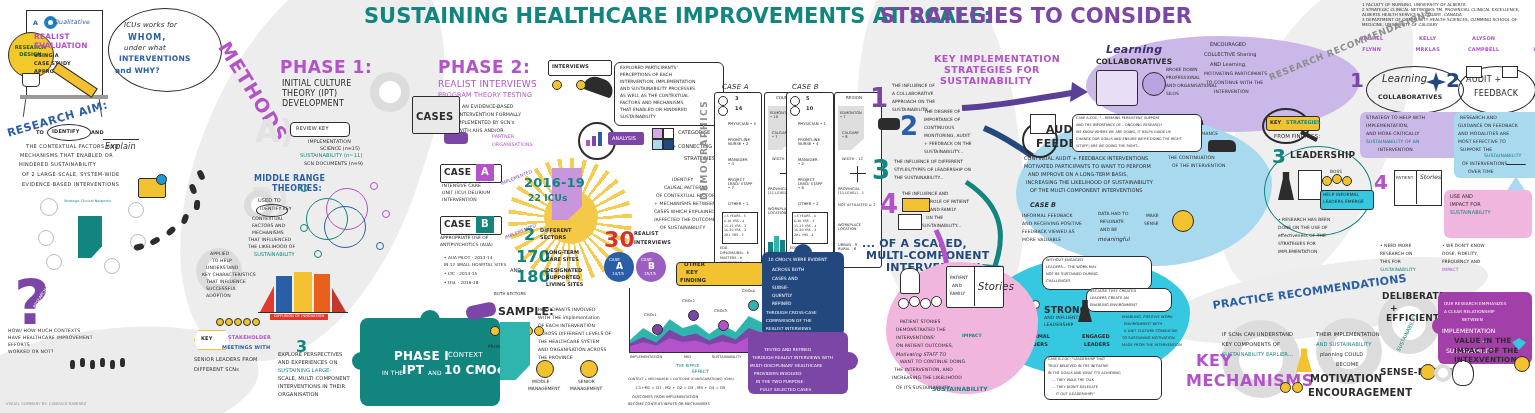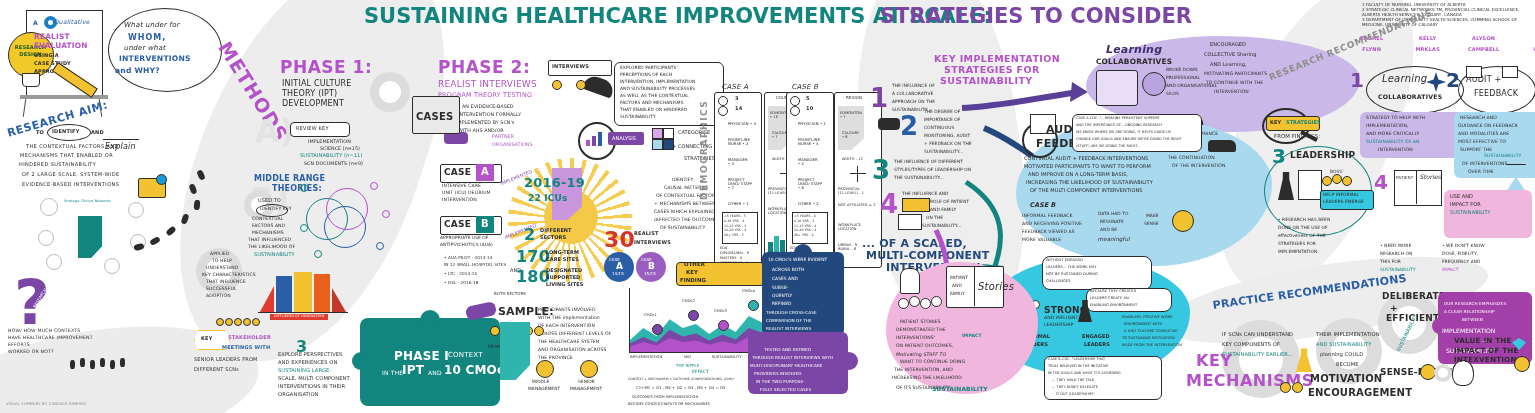--- a/index.html
+++ b/index.html
@@ -79,21 +79,21 @@
   <div class="t sm blue" style="left:54px;top:19px;font-style:italic;">Qualitative</div>
   <div class="t sm magenta bold" style="left:34px;top:33px;font-size:7.4px;">REALIST</div>
   <div class="t sm magenta bold" style="left:34px;top:42px;font-size:7.4px;">EVALUATION</div>
   <div class="t xs dark bold" style="left:34px;top:53px;">USING A</div>
   <div class="t xs dark bold" style="left:34px;top:61px;">CASE STUDY</div>
   <div class="t xs dark bold" style="left:34px;top:69px;">APPROACH</div>
 
   <div class="abs" style="left:58px;top:62px;width:46px;height:9px;background:#f2c230;border:1.2px solid #2c2c2c;transform:rotate(34deg);transform-origin:left top;"></div>
 
   <div class="bubble" style="left:108px;top:8px;width:112px;height:82px;border-radius:50% 50% 48% 52%/50%;"></div>
-  <div class="t sm dark" style="left:124px;top:22px;font-style:italic;font-size:7px;">What under for</div>
+  <div class="t sm dark" style="left:124px;top:22px;font-style:italic;font-size:7px;">ICUs works for</div>
   <div class="t sm blue bold" style="left:128px;top:34px;font-size:8px;letter-spacing:1px;">WHOM,</div>
   <div class="t sm dark" style="left:124px;top:45px;font-style:italic;font-size:7px;">under what</div>
   <div class="t sm blue bold" style="left:119px;top:55px;font-size:7.6px;">INTERVENTIONS</div>
   <div class="t sm blue bold" style="left:115px;top:67px;font-size:7.6px;">and WHY?</div>
 
   <div class="t blue bold" style="left:6px;top:128px;font-size:11px;transform:rotate(-16deg);transform-origin:left top;letter-spacing:.5px;">RESEARCH AIM:</div>
   <div class="t xs dark bold" style="left:36px;top:130px;">TO</div>
   <div class="outl" style="left:47px;top:124px;width:42px;height:15px;border-radius:50%;"></div>
   <div class="t xs dark bold" style="left:52px;top:129px;">IDENTIFY</div>
   <div class="t xs dark bold" style="left:91px;top:130px;">AND</div>

